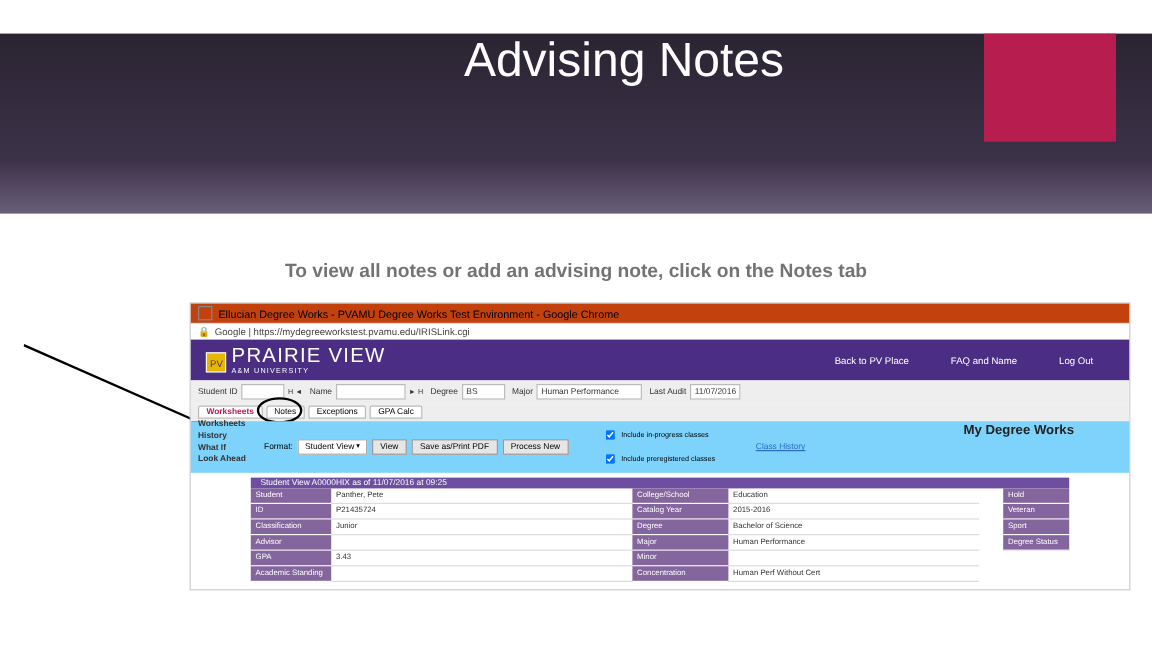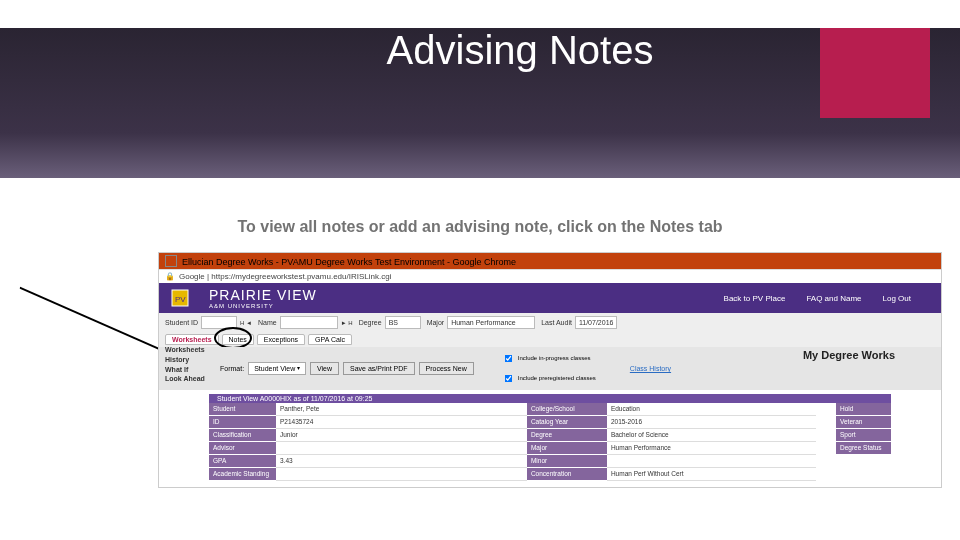--- a/index.html
+++ b/index.html
@@ -86,33 +86,33 @@
     background: #4b2e83;
     color: #fff;
     display: flex;
     align-items: center;
     justify-content: space-between;
     padding: 4px 10px;
   }
   .univ-left {
     display: flex;
     align-items: flex-end;
-    gap: 18px;
+    gap: 2px;
   }
   .univ-name {
-    font-size: 14px;
+    font-size: 17px;
     letter-spacing: 1px;
   }
   .univ-sub {
     font-size: 6px;
     letter-spacing: 1px;
   }
   .univ-links {
     display: flex;
-    gap: 21px;
+    gap: 35px;
     font-size: 8px;
     padding-right: 20px;
   }
   .stu-row {
     display: flex;
     gap: 6px;
     background: #eee;
     padding: 3px 6px;
     font-size: 7px;
     color: #333;
@@ -152,21 +152,21 @@
     top: -5px;
     width: 34px;
     height: 18px;
     border: 2px solid #000;
     border-radius: 50%;
     pointer-events: none;
   }
   .ws-row {
     display: flex;
     font-size: 7px;
-    background: #e5e5e5;
+    background: #7dd3fc;
     padding: 2px 6px;
     position: relative;
   }
   .side-nav {
     position: absolute;
     left: 6px;
     top: -2px;
     font-size: 7px;
     font-weight: bold;
     color: #333;

